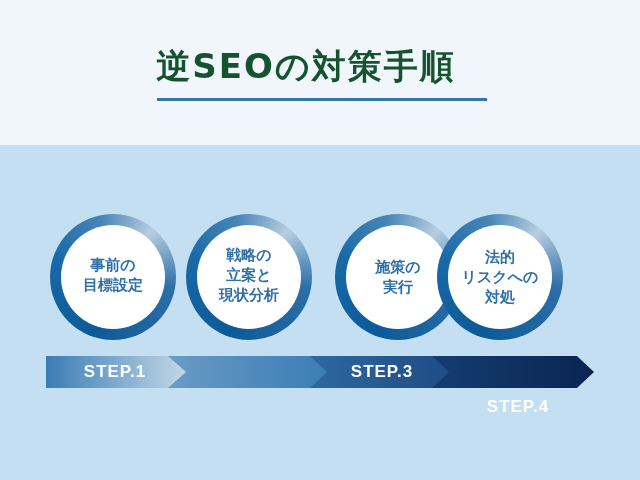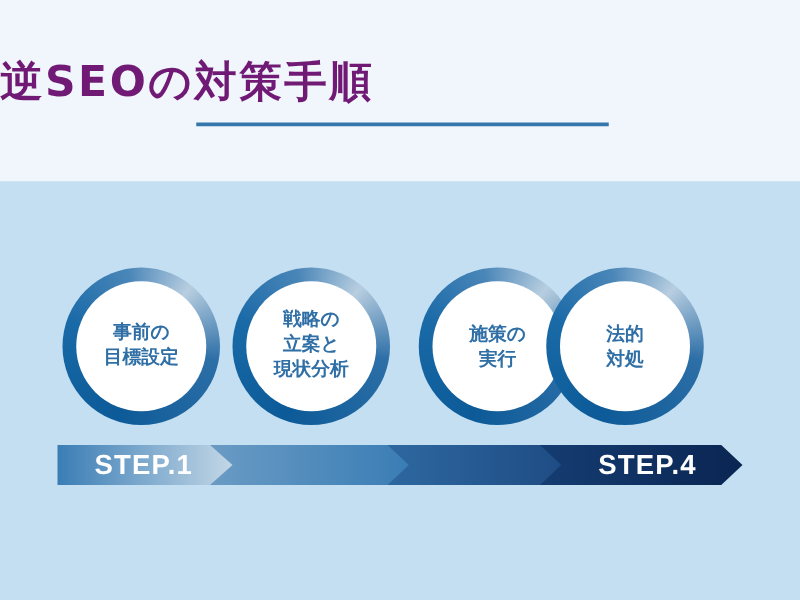--- a/index.html
+++ b/index.html
@@ -6,22 +6,22 @@
     body {
       width: 640px; height: 480px; overflow: hidden; position: relative;
       background: #c3dff1;
       font-family: "DejaVu Sans", "Liberation Sans", sans-serif;
     }
     .header {
       position: absolute; left: 0; top: 0; width: 640px; height: 145px;
       background: #f0f6fc;
     }
     .title {
-      position: absolute; left: 0; top: 46px; width: 612px; 
-      font-size: 34px; font-weight: bold; color: #701a75; letter-spacing: 2px;
+      position: absolute; left: 0; top: 46px; width: 612px; text-align: center;
+      font-size: 34px; font-weight: bold; color: #14532d; letter-spacing: 2px;
       line-height: 40px;
     }
     .title-underline {
       position: absolute; left: 157px; top: 98px; width: 330px; height: 3px;
       background: #3576ab;
     }
     .circle {
       position: absolute; width: 126px; height: 126px; border-radius: 50%;
       top: 214px;
       background: conic-gradient(from 200deg, #0c5a98 0deg, #1a6aa8 90deg, #4a86b8 150deg, #b8cee0 200deg, #2d6fa7 260deg, #0c5a98 360deg);
@@ -35,21 +35,21 @@
     .circle-line {
       font-size: 15px; font-weight: bold; color: #2f6fa6; line-height: 20px;
       white-space: nowrap;
     }
     .steps {
       position: absolute; left: 0; top: 356px; width: 640px; height: 32px;
     }
     .step-label {
       position: absolute; top: 0; height: 32px; line-height: 32px;
       font-family: "Liberation Sans", sans-serif; font-weight: bold;
-      font-size: 22px; color: #ffffff; text-align: center; letter-spacing: 1px;
+      font-size: 17px; color: #ffffff; text-align: center; letter-spacing: 1px;
     }
   </style>
 </head>
 <body>
 
 <div class="header">
   <div class="title">逆SEOの対策手順</div>
   <div class="title-underline"></div>
 </div>
 
@@ -68,20 +68,21 @@
 </div>
 <div class="circle" style="left:335px;">
   <div class="circle-inner">
     <div class="circle-line">施策の</div>
     <div class="circle-line">実行</div>
   </div>
 </div>
 <div class="circle" style="left:437px;">
   <div class="circle-inner">
     <div class="circle-line">法的</div>
+    <div class="circle-line">リスクへの</div>
     <div class="circle-line">対処</div>
   </div>
 </div>
 
 <div class="steps">
   <svg width="640" height="32" style="position:absolute;left:0;top:0;">
     <defs>
       <linearGradient id="g1" x1="0" x2="1" y1="0" y2="0">
         <stop offset="0" stop-color="#3a7db5"></stop>
         <stop offset="1" stop-color="#c3d7e6"></stop>
@@ -102,14 +103,15 @@
 
     <polygon points="430,0 577,0 594,16 577,32 430,32" fill="url(#g4)"></polygon>
 
     <polygon points="300,0 432,0 449,16 432,32 300,32" fill="url(#g3)"></polygon>
 
     <polygon points="168,0 310,0 327,16 310,32 168,32" fill="url(#g2)"></polygon>
 
     <polygon points="46,0 168,0 186,16 168,32 46,32" fill="url(#g1)"></polygon>
   </svg>
   <div class="step-label" style="left:60px;width:110px;">STEP.1</div>
-  <div class="step-label" style="left:463px;width:110px;">STEP.4</div>
+  <div class="step-label" style="left:327px;width:110px;">STEP.3</div>
+  <div class="step-label" style="left:463px;width:110px;margin-top:35px;">STEP.4</div>
 </div>
 
 </body></html>

